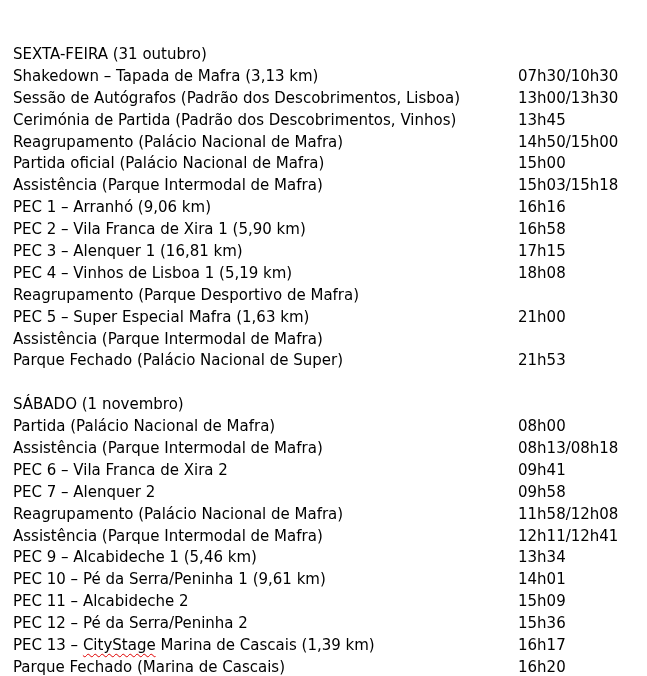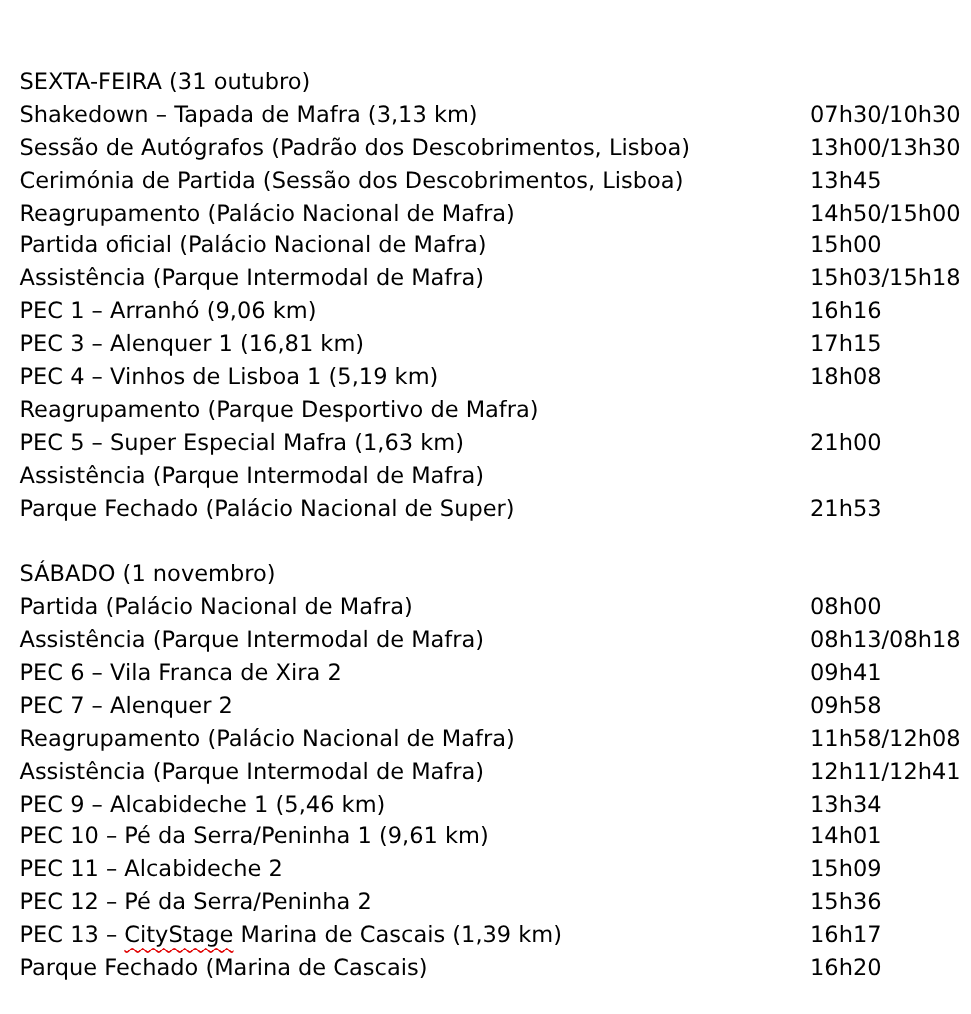--- a/index.html
+++ b/index.html
@@ -31,21 +31,21 @@
     position: relative;
     height: 21.9px;
     line-height: 21.9px;
     white-space: nowrap;
   }
   .label {
     display: inline-block;
   }
   .time {
     position: absolute;
-    left: 527px; 
+    left: 505px; 
     top: 0;
   }
   .spell {
     text-decoration-line: underline;
     text-decoration-style: wavy;
     text-decoration-color: var(--spell-color, #e00000);
     text-decoration-thickness: 1px;
     text-underline-offset: 3px;
   }
 </style>
@@ -63,21 +63,21 @@
     <span class="label">Shakedown – Tapada de Mafra (3,13 km)</span>
     <span class="time">07h30/10h30</span>
   </div>
 
   <div class="row">
     <span class="label">Sessão de Autógrafos (Padrão dos Descobrimentos, Lisboa)</span>
     <span class="time">13h00/13h30</span>
   </div>
 
   <div class="row">
-    <span class="label">Cerimónia de Partida (Sessão dos Descobrimentos, Lisboa)</span>
+    <span class="label">Cerimónia de Partida (Padrão dos Descobrimentos, Vinhos)</span>
     <span class="time">13h45</span>
   </div>
 
   <div class="row">
     <span class="label">Reagrupamento (Palácio Nacional de Mafra)</span>
     <span class="time">14h50/15h00</span>
   </div>
 
   <div class="row">
     <span class="label">Partida oficial (Palácio Nacional de Mafra)</span>
@@ -87,20 +87,24 @@
   <div class="row">
     <span class="label">Assistência (Parque Intermodal de Mafra)</span>
     <span class="time">15h03/15h18</span>
   </div>
 
   <div class="row">
     <span class="label">PEC 1 – Arranhó (9,06 km)</span>
     <span class="time">16h16</span>
   </div>
 
+  <div class="row">
+    <span class="label">PEC 2 – Vila Franca de Xira 1 (5,90 km)</span>
+    <span class="time">16h58</span>
+  </div>
 
   <div class="row">
     <span class="label">PEC 3 – Alenquer 1 (16,81 km)</span>
     <span class="time">17h15</span>
   </div>
 
   <div class="row">
     <span class="label">PEC 4 – Vinhos de Lisboa 1 (5,19 km)</span>
     <span class="time">18h08</span>
   </div>

